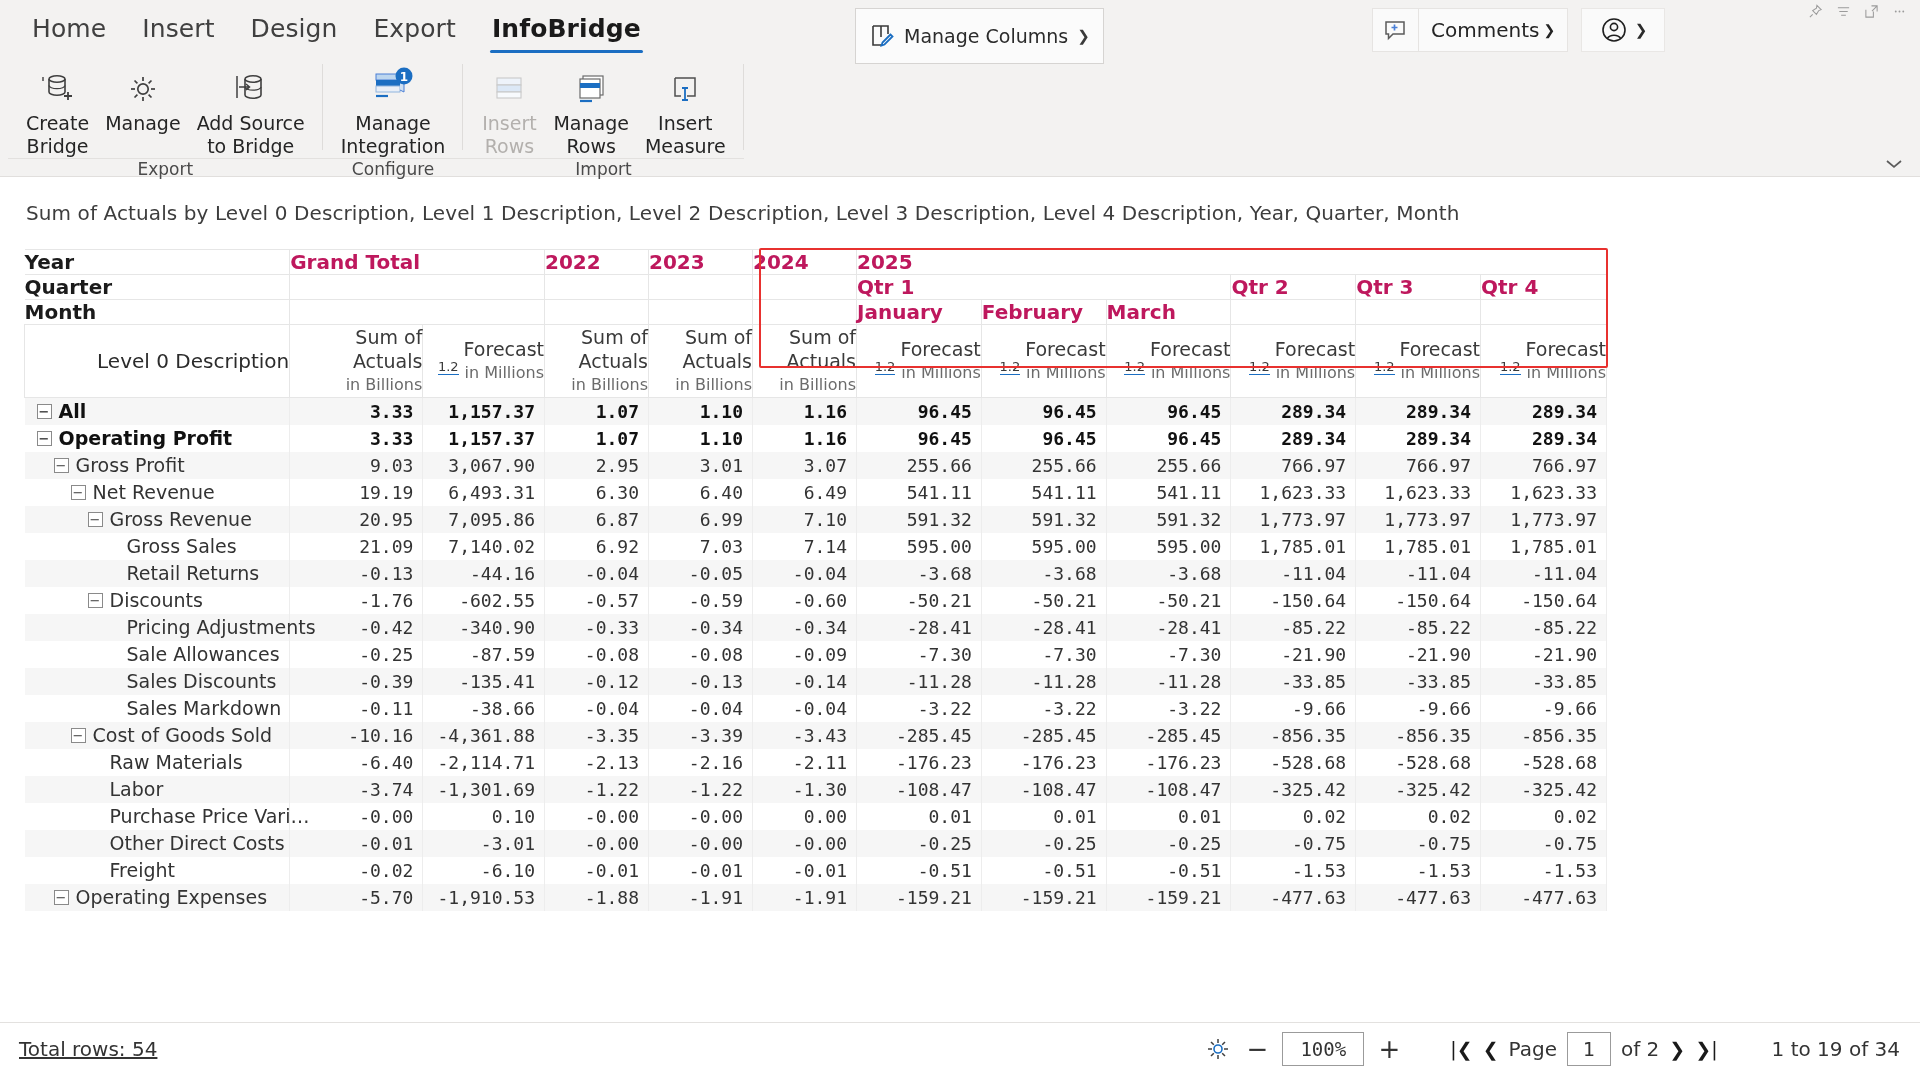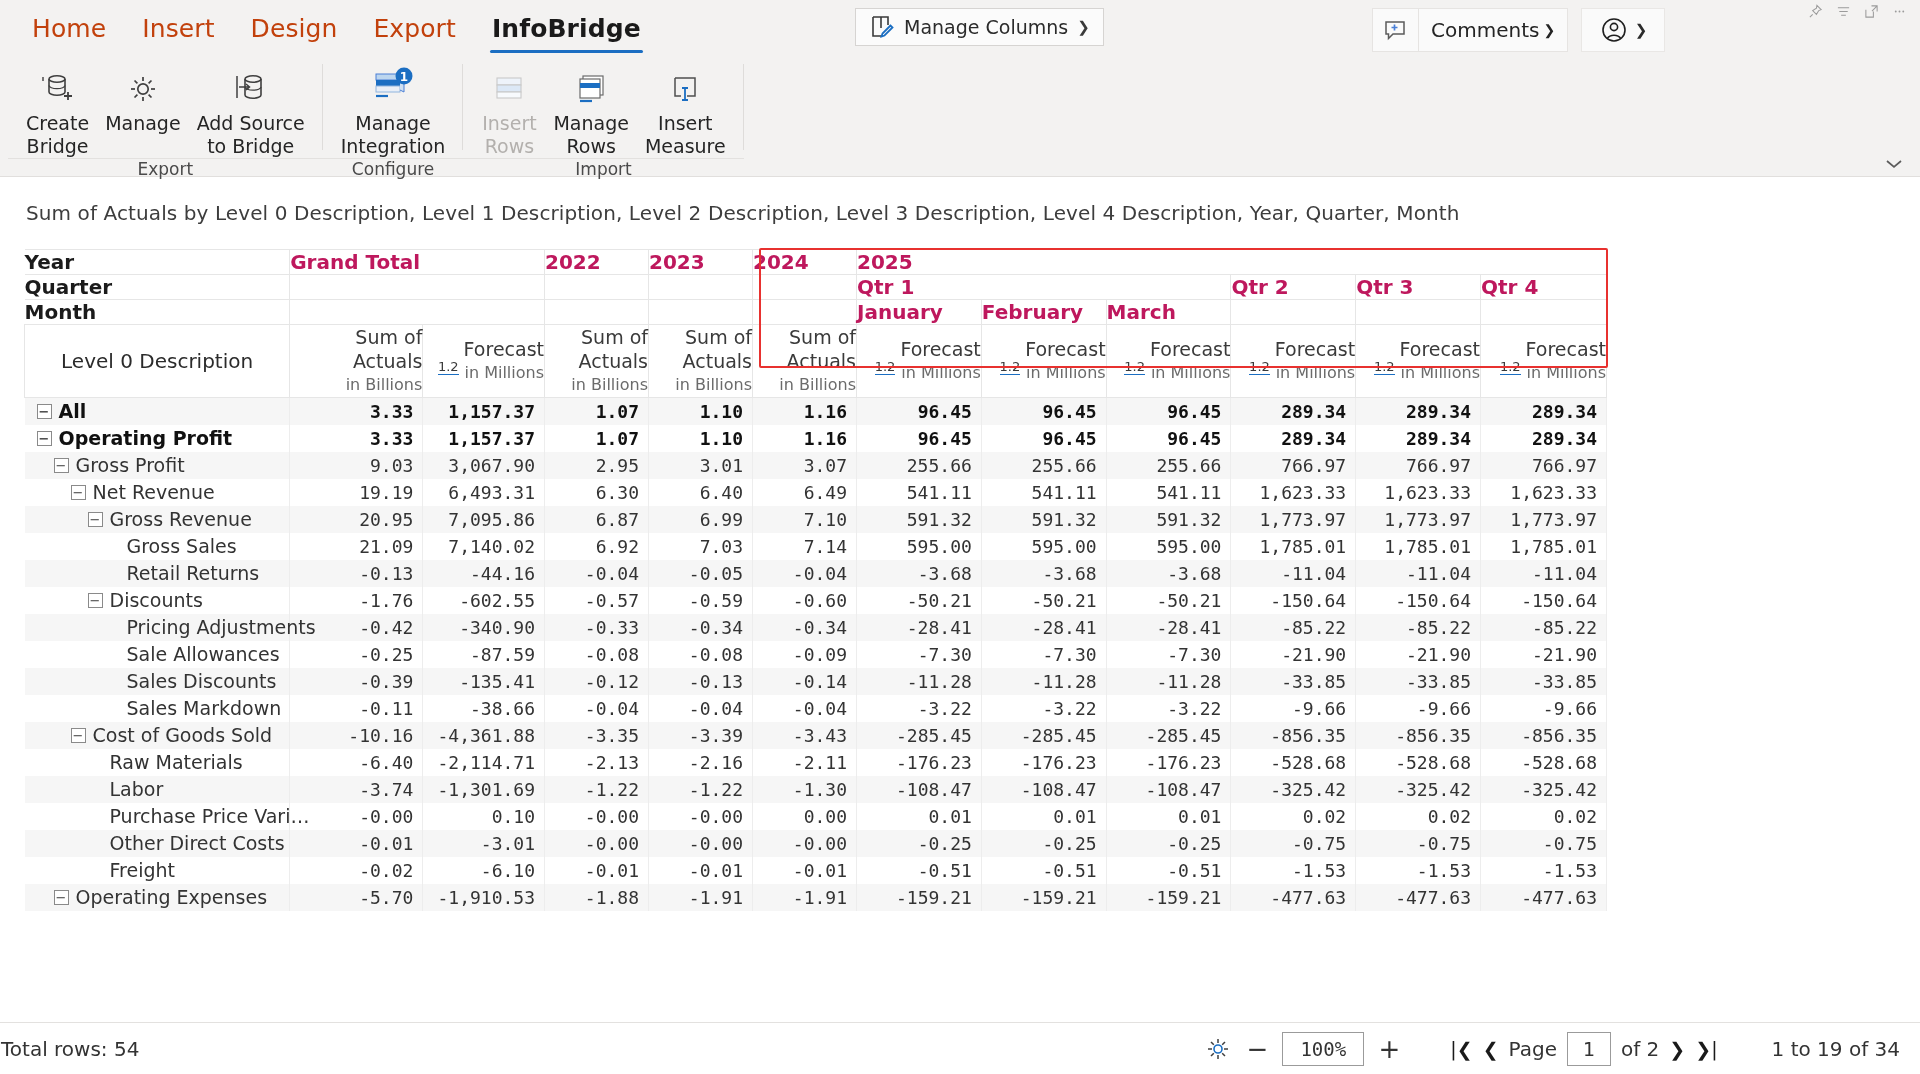--- a/index.html
+++ b/index.html
@@ -8,31 +8,31 @@
     width:1920px; height:1074px;
     font-family: "DejaVu Sans", "Liberation Sans", sans-serif;
     background:#ffffff; color:#1f1f1f; overflow:hidden;
     -webkit-font-smoothing: antialiased;
   }
 
   
   .ribbon { background:#f3f2f1; border-bottom:1px solid #e1dfdd; position:relative; }
   .tabbar { display:flex; align-items:center; height:58px; padding-left:14px; position:relative; }
   .tab {
-    font-size:25px; color:#c2410c; padding:4px 18px 6px; cursor:pointer;
+    font-size:25px; color:#404040; padding:4px 18px 6px; cursor:pointer;
     position:relative; white-space:nowrap; letter-spacing:.1px;
   }
   .tab.active { color:#1a1a1a; font-weight:700; }
   .tab.active::after {
     content:""; position:absolute; left:16px; right:16px; bottom:-4px;
     height:3px; background:#1b6ec2; border-radius:2px;
   }
 
   .mc-btn {
-    position:absolute; left:855px; top:8px; height:38px;
+    position:absolute; left:855px; top:8px; height:56px;
     display:flex; align-items:center; gap:9px; padding:0 13px;
     background:#fbfbfb; border:1px solid #d6d4d2; font-size:19px; color:#2b2b2b;
     cursor:pointer;
   }
   .comments-wrap {
     position:absolute; left:1372px; top:8px; height:44px; display:flex; align-items:stretch;
   }
   .comments-ico {
     width:46px; background:#fafafa; border:1px solid #e6e4e2; border-right:none;
     display:flex; align-items:center; justify-content:center; cursor:pointer;
@@ -91,21 +91,21 @@
     font-size:19px; color:#3a3a3a; text-align:right; padding:8px 8px 10px; line-height:24px;
     background:#fff; vertical-align:bottom;
   }
   .meas-cell .m1 { display:block; }
   .meas-cell .m2 { display:block; font-size:16px; color:#6b6b6b; }
   .meas-inner { display:flex; align-items:flex-end; justify-content:flex-end; gap:5px; }
   .numfmt {
     font-size:13px; color:#3a3a3a; border-bottom:1.5px solid #1b6ec2; line-height:14px;
     margin-bottom:10px; cursor:pointer; flex:none;
   }
-  .lvl0-head { font-size:20px; color:#2b2b2b; text-align:center; padding:10px 0 10px 22px;border-radius:13px; }
+  .lvl0-head { font-size:20px; color:#2b2b2b; text-align:right; padding:10px 0 10px 22px;border-radius:13px; }
 
   tr.drow td { border-left:1px solid #ededed; border-right:1px solid #ededed;
                border-top:none; border-bottom:none; height:27px; }
   tr.drow.alt td { background:#f6f6f6; }
   tr.drow td.rowlbl {
     text-align:left; font-size:19px; color:#333; padding:0 6px 0 0; white-space:nowrap;
     border-left:none;
   }
   tr.drow td.val { text-align:right; font-size:19px; padding:0 9px 0 0; color:#333;
                    font-family:"DejaVu Sans Mono","Liberation Mono",monospace; font-size:18px; }
@@ -121,21 +121,21 @@
   .sel-box {
     position:absolute; border:2px solid #e8312f; pointer-events:none; border-radius:2px;
   }
 
   
   .statusbar {
     position:absolute; left:0; bottom:0; width:1920px; height:52px;
     border-top:1px solid #e3e1df; background:#fff; display:flex; align-items:center;
     font-size:20px; color:#333;
   }
-  .sb-total { padding-left:1px; }
+  .sb-total { padding-left:19px;text-decoration:underline; }
   .sb-right { margin-left:auto; display:flex; align-items:center; gap:0; padding-right:12px; }
   .zoomgrp { display:flex; align-items:center; gap:14px; }
   .zoombox {
     border:1px solid #9b9b9b; width:82px; height:34px; display:flex; align-items:center;
     justify-content:center; font-size:19px; font-family:"DejaVu Sans Mono","Liberation Mono",monospace;
     cursor:text;
   }
   .zbtn { font-size:26px; color:#333; cursor:pointer; user-select:none; width:22px; text-align:center; }
   .pager { display:flex; align-items:center; gap:10px; margin-left:50px; font-size:20px; }
   .pgicon { cursor:pointer; color:#1a1a1a; font-size:19px; }

